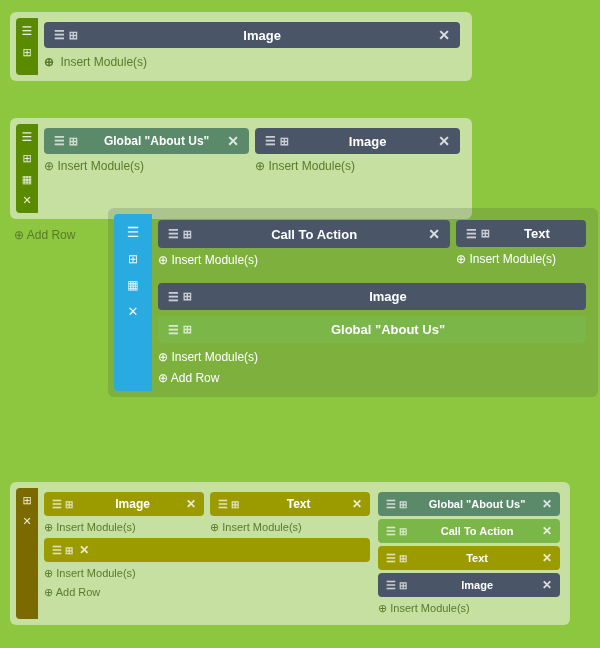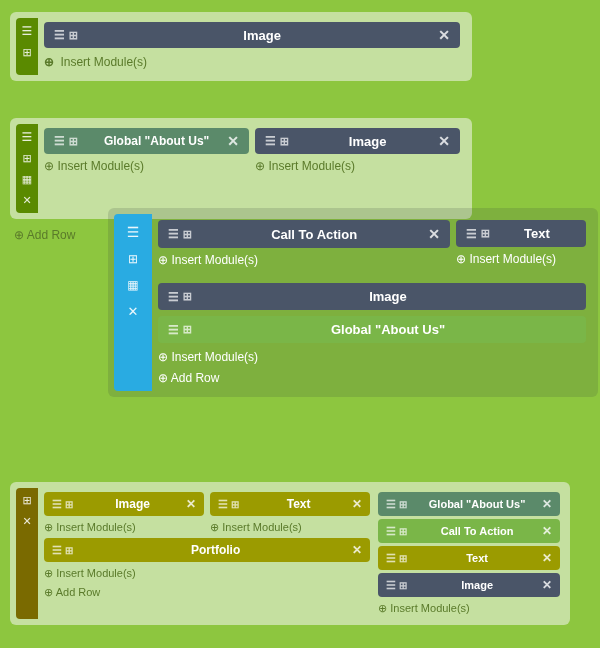--- a/index.html
+++ b/index.html
@@ -184,21 +184,20 @@
             <span class="close-x" style="font-size:12px;">✕</span>
           </div>
           <div><span style="color:#5a7a2a;font-size:11px;cursor:pointer;">⊕ <span>Insert Module(s)</span></span></div>
         </div>
       </div>
 
       <div>
         <div style="display:flex;align-items:center;background:#9b9b00;border-radius:4px;padding:5px 8px;color:#fff;font-weight:bold;font-size:12px;margin-bottom:3px;">
           <span style="color:rgba(255,255,255,0.7);font-size:11px;margin-right:3px;">☰</span>
           <span style="color:rgba(255,255,255,0.7);font-size:10px;margin-right:6px;">⊞</span>
-          <span style="flex:1;text-align:center;">Portfolio</span>
           <span class="close-x" style="font-size:12px;">✕</span>
         </div>
         <div><span style="color:#5a7a2a;font-size:11px;cursor:pointer;">⊕ <span>Insert Module(s)</span></span></div>
       </div>
 
       <div><span style="color:#5a7a2a;font-size:11px;cursor:pointer;">⊕ <span>Add Row</span></span></div>
     </div>
 
     <div style="width:190px;flex-shrink:0;padding:4px;display:flex;flex-direction:column;gap:3px;">
 

